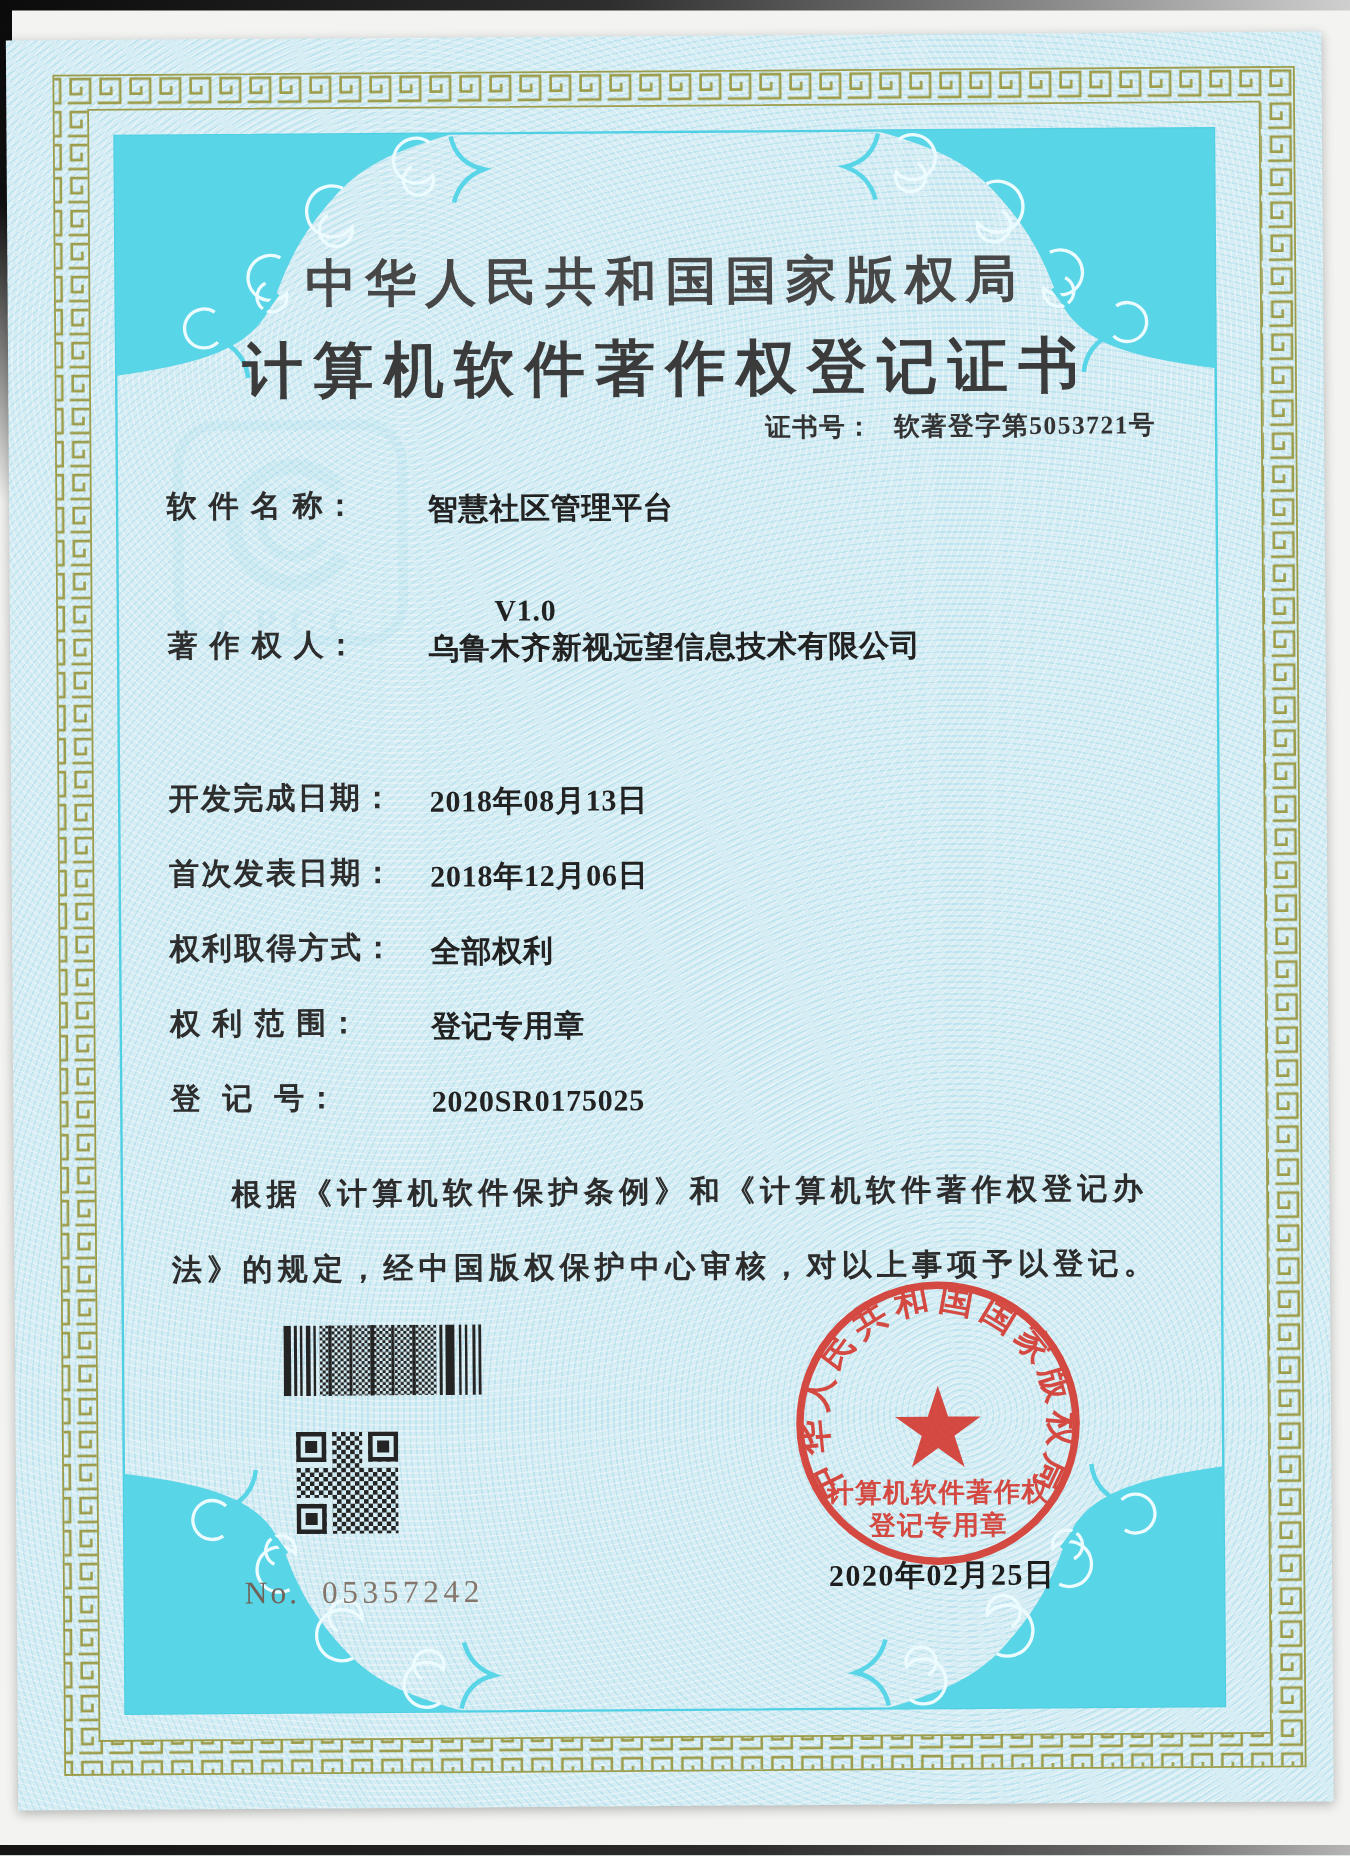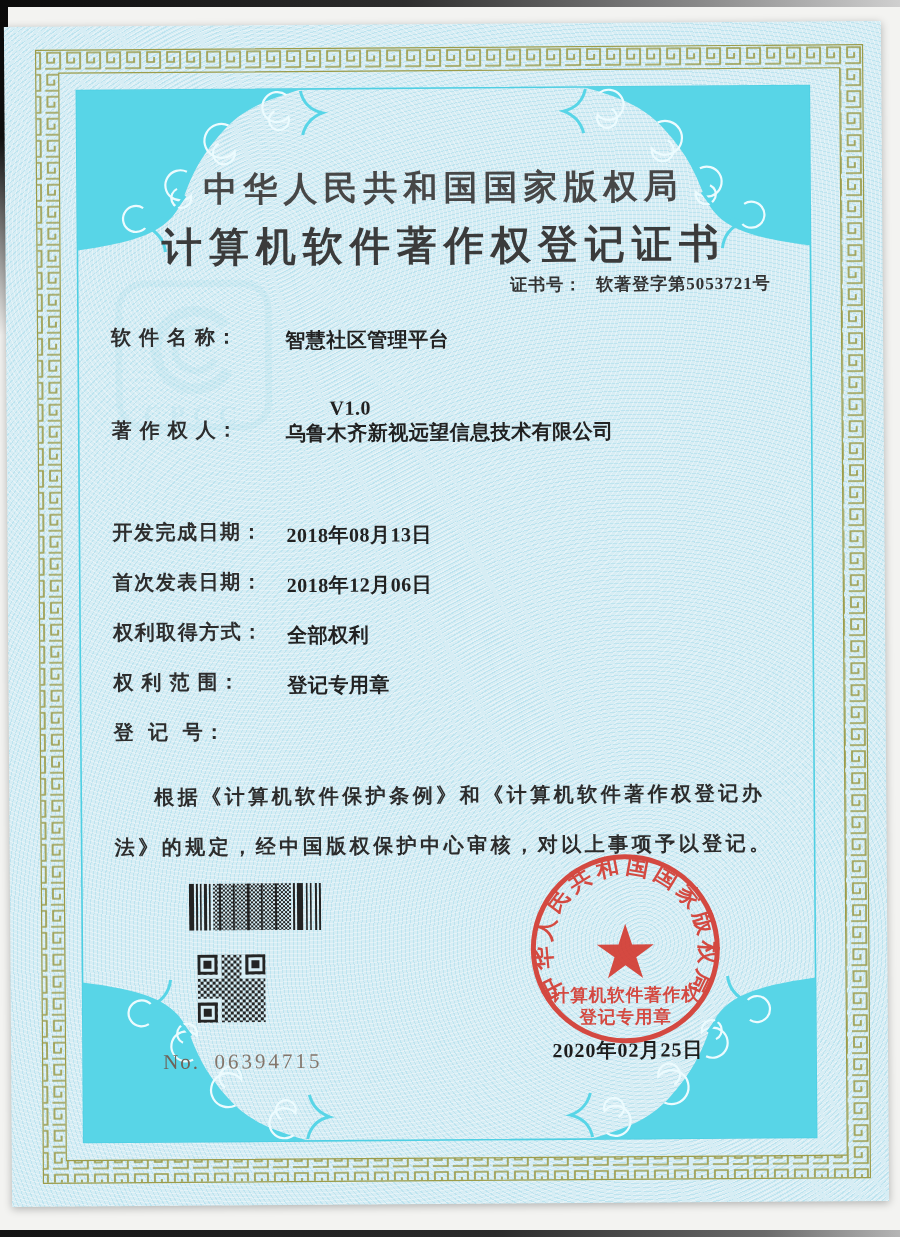--- a/index.html
+++ b/index.html
@@ -129,20 +129,21 @@
     <div class="field-row" style="top:593px">
       <span class="field-label">权利取得方式：</span>
       <span class="field-value">全部权利</span>
     </div>
     <div class="field-row" style="top:643px">
       <span class="field-label">权 利 范 围：</span>
       <span class="field-value">登记专用章</span>
     </div>
     <div class="field-row" style="top:693px">
       <span class="field-label">登  记  号：</span>
+      <span class="field-value">2020SR0175025</span>
     </div>
 
     <div class="statement">根据《计算机软件保护条例》和《计算机软件著作权登记办法》的规定，经中国版权保护中心审核，对以上事项予以登记。</div>
 
     <svg class="barcode" width="132" height="47" viewBox="0 0 132 47">
       <defs>
         <pattern id="bcp" patternUnits="userSpaceOnUse" width="4" height="4">
           <rect width="2" height="2" fill="#242424"></rect>
             <rect x="2" y="2" width="2" height="2" fill="#242424"></rect>
         </pattern>
@@ -184,21 +185,21 @@
       <rect x="3" y="3" width="14" height="14" fill="#d7edf4"></rect>
       <rect x="6" y="6" width="8" height="8" fill="#242424"></rect>
       <rect x="48" y="0" width="20" height="20" fill="#242424"></rect>
       <rect x="51" y="3" width="14" height="14" fill="#d7edf4"></rect>
       <rect x="54" y="6" width="8" height="8" fill="#242424"></rect>
       <rect x="0" y="48" width="20" height="20" fill="#242424"></rect>
       <rect x="3" y="51" width="14" height="14" fill="#d7edf4"></rect>
       <rect x="6" y="54" width="8" height="8" fill="#242424"></rect>
     </svg>
 
-    <div class="serial"><span>No.</span>&nbsp;&nbsp;<span class="num">06394715</span></div>
+    <div class="serial"><span>No.</span>&nbsp;&nbsp;<span class="num">05357242</span></div>
 
     <svg class="seal" width="200" height="200" viewBox="-100 -100 200 200">
       <circle r="92" fill="none" stroke="#d4382e" stroke-width="5"></circle>
       <path id="sealArc" d="M -53 53 A 75 75 0 1 1 53 53" fill="none"></path>
       <text font-size="23" letter-spacing="4.5" fill="#d4382e" font-weight="bold">
         <textPath href="#sealArc" startOffset="50%" text-anchor="middle">中华人民共和国国家版权局</textPath>
       </text>
       <polygon fill="#d4382e" points="0,-25 6.8,-4.3 28.5,-4.3 10.9,8.5 17.6,29.3 0,16.5 -17.6,29.3 -10.9,8.5 -28.5,-4.3 -6.8,-4.3"></polygon>
       <text x="0" y="52" text-anchor="middle" font-size="17.5" letter-spacing="1" fill="#d4382e">计算机软件著作权</text>
       <text x="0" y="74" text-anchor="middle" font-size="17.5" letter-spacing="1" fill="#d4382e">登记专用章</text>

